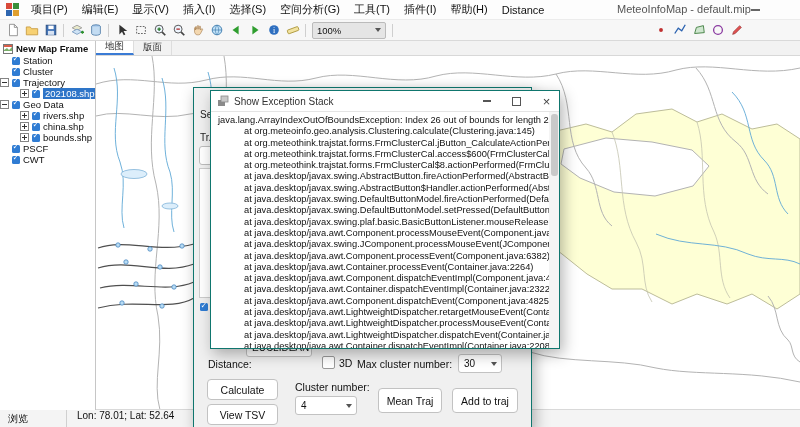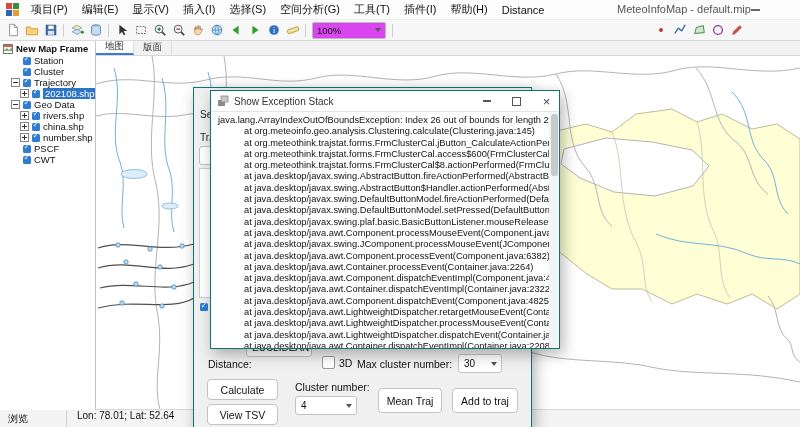--- a/index.html
+++ b/index.html
@@ -15,33 +15,33 @@
   .window-title{position:absolute;left:617px;top:3px;font-size:11px;color:#555;white-space:nowrap;}
   .win-min{position:absolute;right:40px;top:9px;width:9px;height:2px;background:#666;}
 
   
   .toolbar{position:absolute;top:19px;left:0;right:0;height:20px;background:#f7f7f7;
            border-top:1px solid #ececec;border-bottom:1px solid #d9d9d9;
            display:flex;align-items:center;padding-left:3px;z-index:6;}
   .tbtn{width:19px;height:17px;display:flex;align-items:center;justify-content:center;flex:none;}
   .tbtn svg{width:14px;height:14px;display:block;}
   .tsep{width:1px;height:13px;background:#cfcfcf;margin:0 3px;flex:none;}
-  .zoom-combo{position:relative;width:54px;height:15px;background:#d946ef;border:1px solid #bbb;border-radius:2px;
+  .zoom-combo{position:relative;width:54px;height:15px;background:#e5e5e5;border:1px solid #bbb;border-radius:2px;
               font-size:9.5px;display:flex;align-items:center;padding:0 14px 0 4px;margin:0 3px;flex:none;}
   .chev{position:absolute;right:4px;top:50%;margin-top:-2px;width:0;height:0;
         border-left:3.5px solid transparent;border-right:3.5px solid transparent;border-top:4px solid #555;}
   .draw-group{display:flex;margin-left:255px;}
 
   
   .left-panel{position:absolute;top:40px;left:0;width:95px;bottom:17px;background:#fff;
               border-right:1px solid #c6c6c6;z-index:4;font-size:9.5px;overflow:hidden;padding-top:2px;}
   .trow{display:flex;align-items:center;height:11px;gap:3px;white-space:nowrap;}
   .trow.root{height:13px;font-weight:bold;padding-left:3px;}
   .mf-icon{width:10px;height:10px;flex:none;}
-  .lvl1{padding-left:11px;}
+  .lvl1{}
   .lvl2{padding-left:20px;}
   .exp{width:7px;height:7px;border:1px solid #848484;background:#fff;position:relative;flex:none;}
   .exp::before{content:"";position:absolute;left:1px;right:1px;top:2.5px;height:1px;background:#333;}
   .exp.plus::after{content:"";position:absolute;top:1px;bottom:1px;left:2.5px;width:1px;background:#333;}
   .exp-sp{width:9px;flex:none;}
   .cb{width:8px;height:8px;background:#2f7cd3;border-radius:1.5px;position:relative;flex:none;}
   .cb::after{content:"\2713";position:absolute;left:.5px;top:-2.5px;font-size:8px;color:#fff;}
   .trow.sel .tlabel{background:#2e75c8;color:#fff;padding:0 2px;}
 
   
@@ -280,21 +280,21 @@
       <span class="tlabel">rivers.shp</span>
     </div>
     <div class="trow lvl2">
       <span class="exp plus"></span>
       <span class="cb"></span>
       <span class="tlabel">china.shp</span>
     </div>
     <div class="trow lvl2">
       <span class="exp plus"></span>
       <span class="cb"></span>
-      <span class="tlabel">number.shp</span>
+      <span class="tlabel">bounds.shp</span>
     </div>
     <div class="trow lvl1">
       <span class="exp-sp"></span>
       <span class="cb"></span>
       <span class="tlabel">PSCF</span>
     </div>
     <div class="trow lvl1">
       <span class="exp-sp"></span>
       <span class="cb"></span>
       <span class="tlabel">CWT</span>

